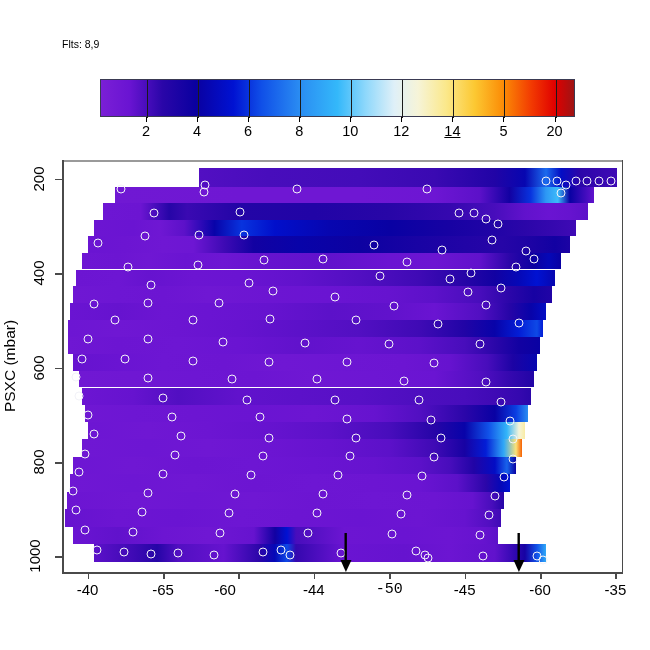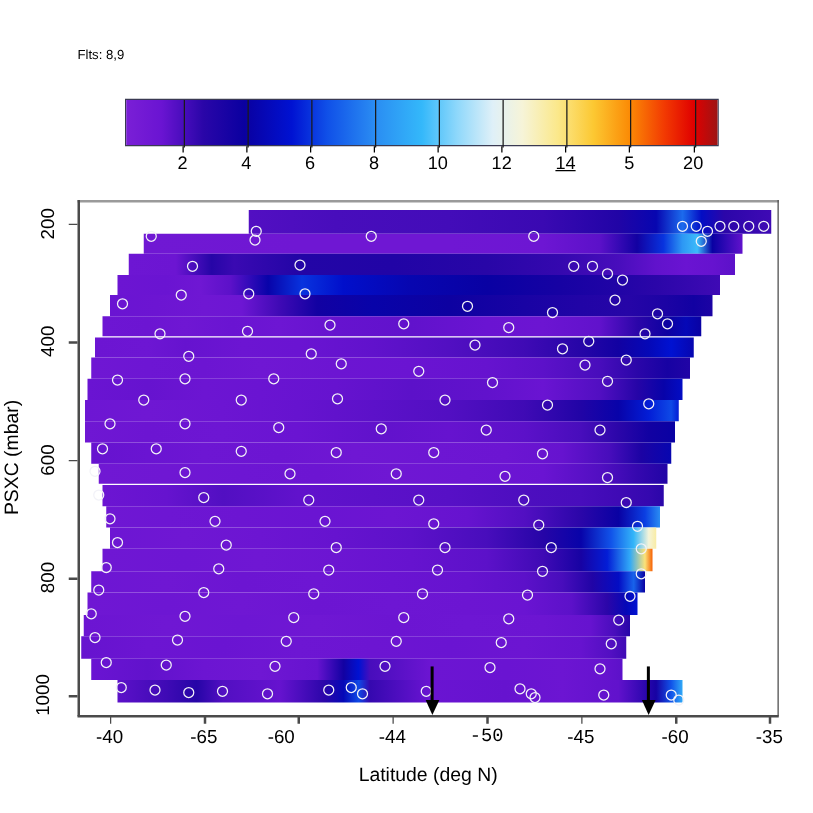--- a/index.html
+++ b/index.html
@@ -296,15 +296,14 @@
         <div class="xlab" style="left: 327.25px; font-family: Liberation Mono, monospace;">-50</div>
         <div class="tick-x" style="left: 402.653px;"></div>
         <div class="xlab" style="left: 402.653px;">-45</div>
         <div class="tick-x" style="left: 478.056px;"></div>
         <div class="xlab" style="left: 478.056px;">-60</div>
         <div class="tick-x" style="left: 553.46px;"></div>
         <div class="xlab" style="left: 553.46px;">-35</div>
       </div>
 
     <div class="ytitle">PSXC (mbar)</div>
-    <div class="xtitle">Latitude (deg N)</div>
   </div>
 </div>
 
 </body></html>

